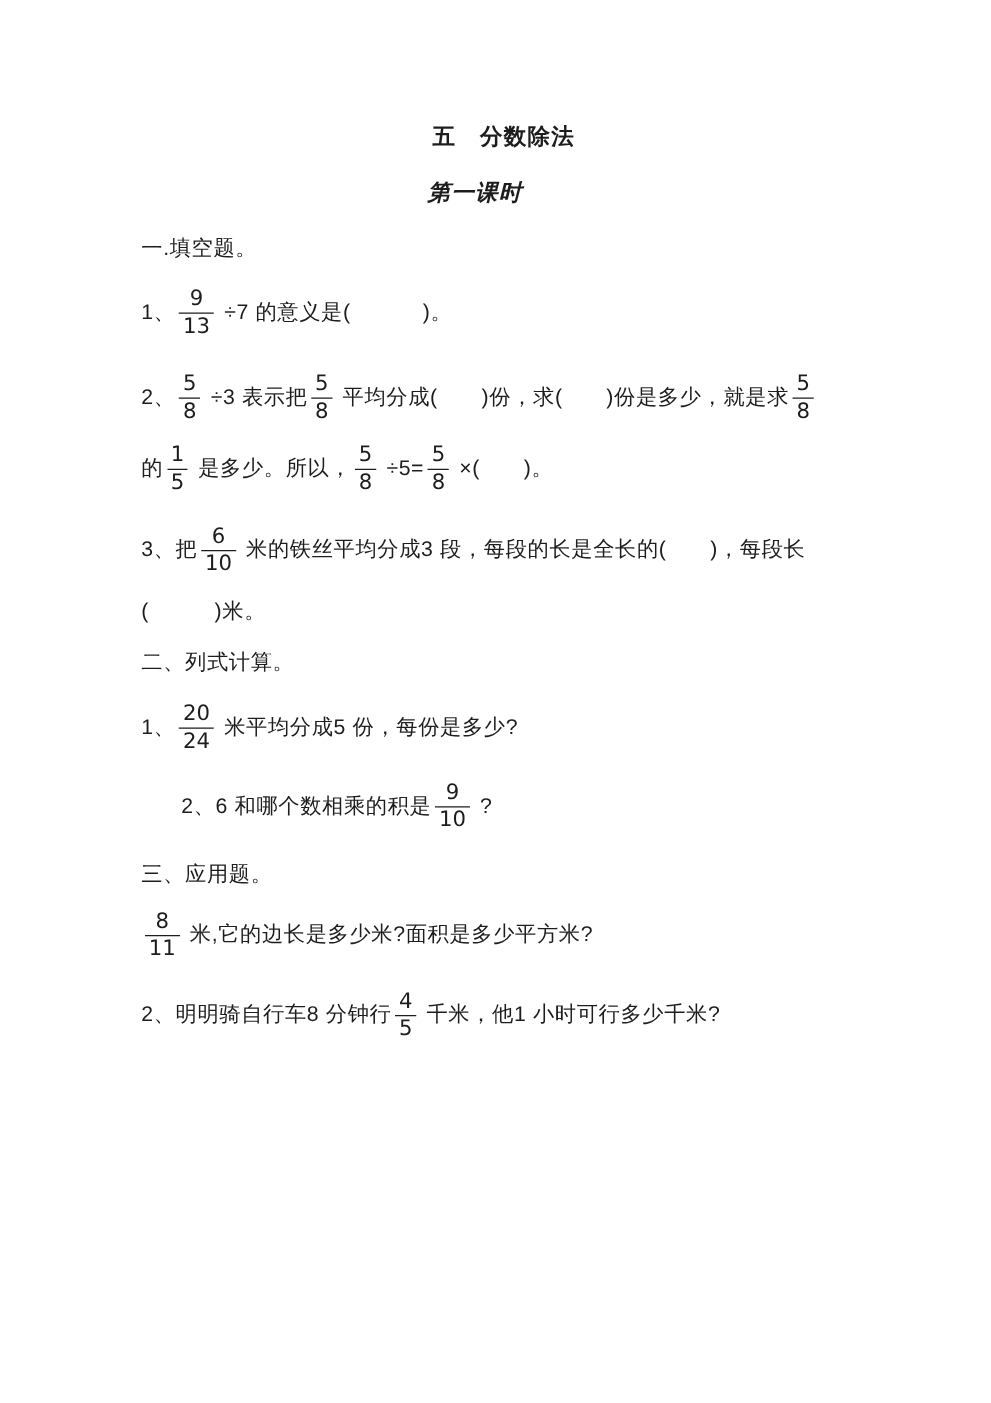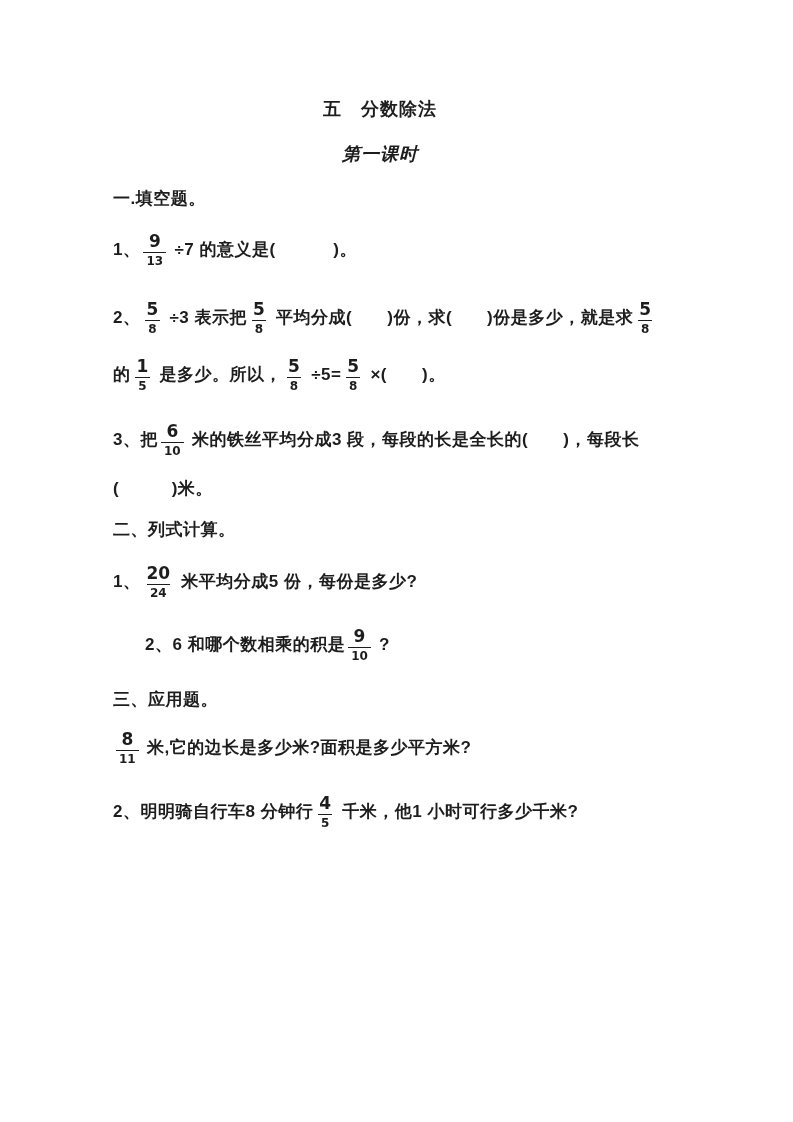--- a/index.html
+++ b/index.html
@@ -2,32 +2,32 @@
 <html><head>
 <meta charset="utf-8">
 <style>
   html,body { margin:0; padding:0; background:#ffffff; }
   .page {
     position:relative; width:793px; height:1122px; background:#ffffff;
     font-family:"Liberation Sans", sans-serif; color:#1d1d1d; overflow:hidden;
   }
   .line {
     position:absolute; left:113px; display:flex; align-items:center;
-    white-space:pre; font-size:17px; letter-spacing:0.5px; line-height:1.25;font-weight:bold;
+    white-space:pre; font-size:17px; letter-spacing:0.5px; line-height:1.25;
   }
   .center-line { left:0; width:760px; justify-content:center; font-weight:bold; font-size:18px; letter-spacing:1px; }
   .txt { white-space:pre; }
   .frac {
     display:inline-flex; flex-direction:column; align-items:center;
     line-height:1; margin:0 3px; font-family:"DejaVu Sans", sans-serif; letter-spacing:0;
   }
   .frac .num { padding:0 3px 2px 3px; font-size:17px; }
-  .frac .den { border-top:1.6px solid #1d1d1d; padding:2px 3px 0 3px; font-size:12px; }
+  .frac .den { border-top:1.6px solid #1d1d1d; padding:2px 3px 0 3px; font-size:17px; }
   
-  .t-title    { top:96px;  height:26px; }
+  .t-title    { top:96px;  height:26px;padding-left:23px; }
   .t-subtitle { top:141px; height:26px;font-style:italic; }
   .s1-head    { top:188px; height:22px; }
   .s1-q1      { top:224px; height:52px; }
   .s1-q2a     { top:292px; height:52px; }
   .s1-q2b     { top:349px; height:52px; }
   .s1-q3a     { top:414px; height:52px; }
   .s1-q3b     { top:478px; height:22px; }
   .s2-head    { top:519px; height:22px; }
   .s2-q1      { top:556px; height:52px; }
   .s2-q2      { top:619px; height:52px;margin-left:32px; }

